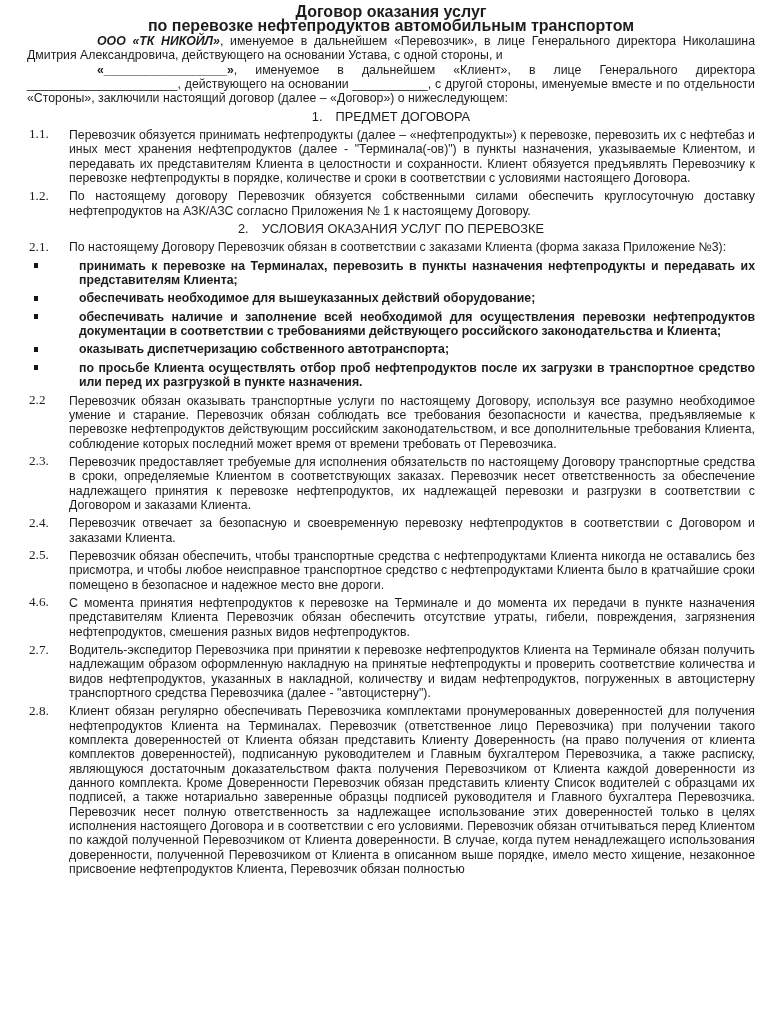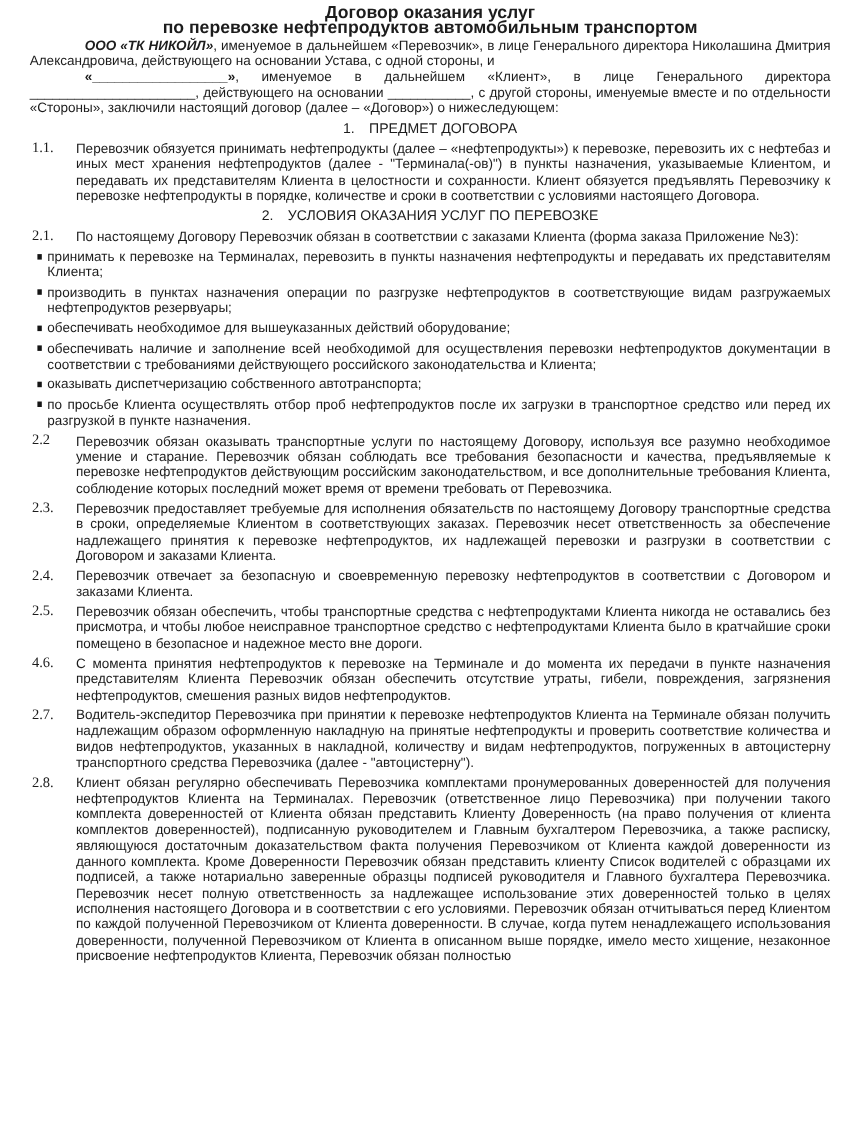--- a/index.html
+++ b/index.html
@@ -22,21 +22,21 @@
     text-align: center;
     font-weight: bold;
     font-size: 16px;
     line-height: 14.4px;
   }
   .pre {
     margin: 0;
     text-align: justify;
     text-indent: 50px;
   }
-  .lead { white-space: pre-wrap; }
+  .lead { white-space: pre-wrap; margin-left: 20px; }
   .lead.bold-italic { font-weight: bold; font-style: italic; }
   .lead.bold { font-weight: bold; }
   .heading {
     text-align: center;
     font-weight: normal;
     font-size: 12.8px;
     margin: 4px 0 4px 0;
     line-height: 14.4px;
   }
   .hnum { margin-right: 13px; }
@@ -48,21 +48,21 @@
     position: absolute;
     left: 2px;
     top: -0.5px;
     font-family: "Liberation Serif", serif;
     font-size: 13.2px;
   }
   .txt {
     margin-left: 42px;
     text-align: justify;
   }
-  .bullet .txt { margin-left: 16px; }
+  .bullet .txt { margin-left: 52px; font-weight: bold; }
   .bul {
     position: absolute;
     left: 7px;
     top: 4.5px;
     width: 4px;
     height: 5px;
     background: #161616;
   }
 </style>
 </head>
@@ -74,32 +74,32 @@
   <div id="preamble">
       <p class="pre"><span class="lead bold-italic">ООО «ТК НИКОЙЛ»</span><span>, именуемое в дальнейшем «Перевозчик», в лице Генерального директора Николашина Дмитрия Александровича, действующего на основании Устава, с одной стороны, и</span></p>
       <p class="pre"><span class="lead bold">«__________________»</span><span>, именуемое в дальнейшем «Клиент», в лице Генерального директора ______________________, действующего на основании ___________, с другой стороны, именуемые вместе и по отдельности «Стороны», заключили настоящий договор (далее – «Договор») о нижеследующем:</span></p>
     </div>
   <div id="sections">
       <div class="heading"><span class="hnum">1.</span><span>ПРЕДМЕТ ДОГОВОРА</span></div>
       <div class="item">
         <span class="num">1.1.</span>
         <div class="txt">Перевозчик обязуется  принимать нефтепродукты (далее – «нефтепродукты») к перевозке,  перевозить их с нефтебаз и иных мест хранения нефтепродуктов (далее - "Терминала(-ов)") в пункты назначения, указываемые Клиентом, и передавать их представителям Клиента в целостности и сохранности. Клиент обязуется предъявлять Перевозчику к перевозке нефтепродукты в порядке, количестве и сроки в соответствии с условиями настоящего Договора.</div>
       </div>
+      <div class="item">
+        <span class="num">1.2.</span>
+        <div class="txt">По настоящему договору Перевозчик обязуется собственными силами обеспечить круглосуточную доставку нефтепродуктов на АЗК/АЗС согласно Приложения № 1 к настоящему Договору.</div>
+      </div>
       <div class="heading"><span class="hnum">2.</span><span>УСЛОВИЯ ОКАЗАНИЯ УСЛУГ ПО ПЕРЕВОЗКЕ</span></div>
       <div class="item">
         <span class="num">2.1.</span>
         <div class="txt">По настоящему Договору Перевозчик обязан в соответствии с заказами Клиента (форма заказа Приложение №3):</div>
       </div>
       <div class="item bullet">
         <span class="bul"></span>
         <div class="txt">принимать к перевозке на Терминалах, перевозить в пункты назначения нефтепродукты и передавать их представителям Клиента;</div>
-      </div>
-      <div class="item bullet">
-        <span class="bul"></span>
-        <div class="txt">производить в пунктах назначения операции по разгрузке нефтепродуктов в соответствующие видам разгружаемых нефтепродуктов резервуары;</div>
       </div>
       <div class="item bullet">
         <span class="bul"></span>
         <div class="txt">обеспечивать необходимое для вышеуказанных действий оборудование;</div>
       </div>
       <div class="item bullet">
         <span class="bul"></span>
         <div class="txt">обеспечивать наличие и заполнение всей необходимой для осуществления перевозки нефтепродуктов документации в соответствии с требованиями действующего российского законодательства и Клиента;</div>
       </div>
       <div class="item bullet">

